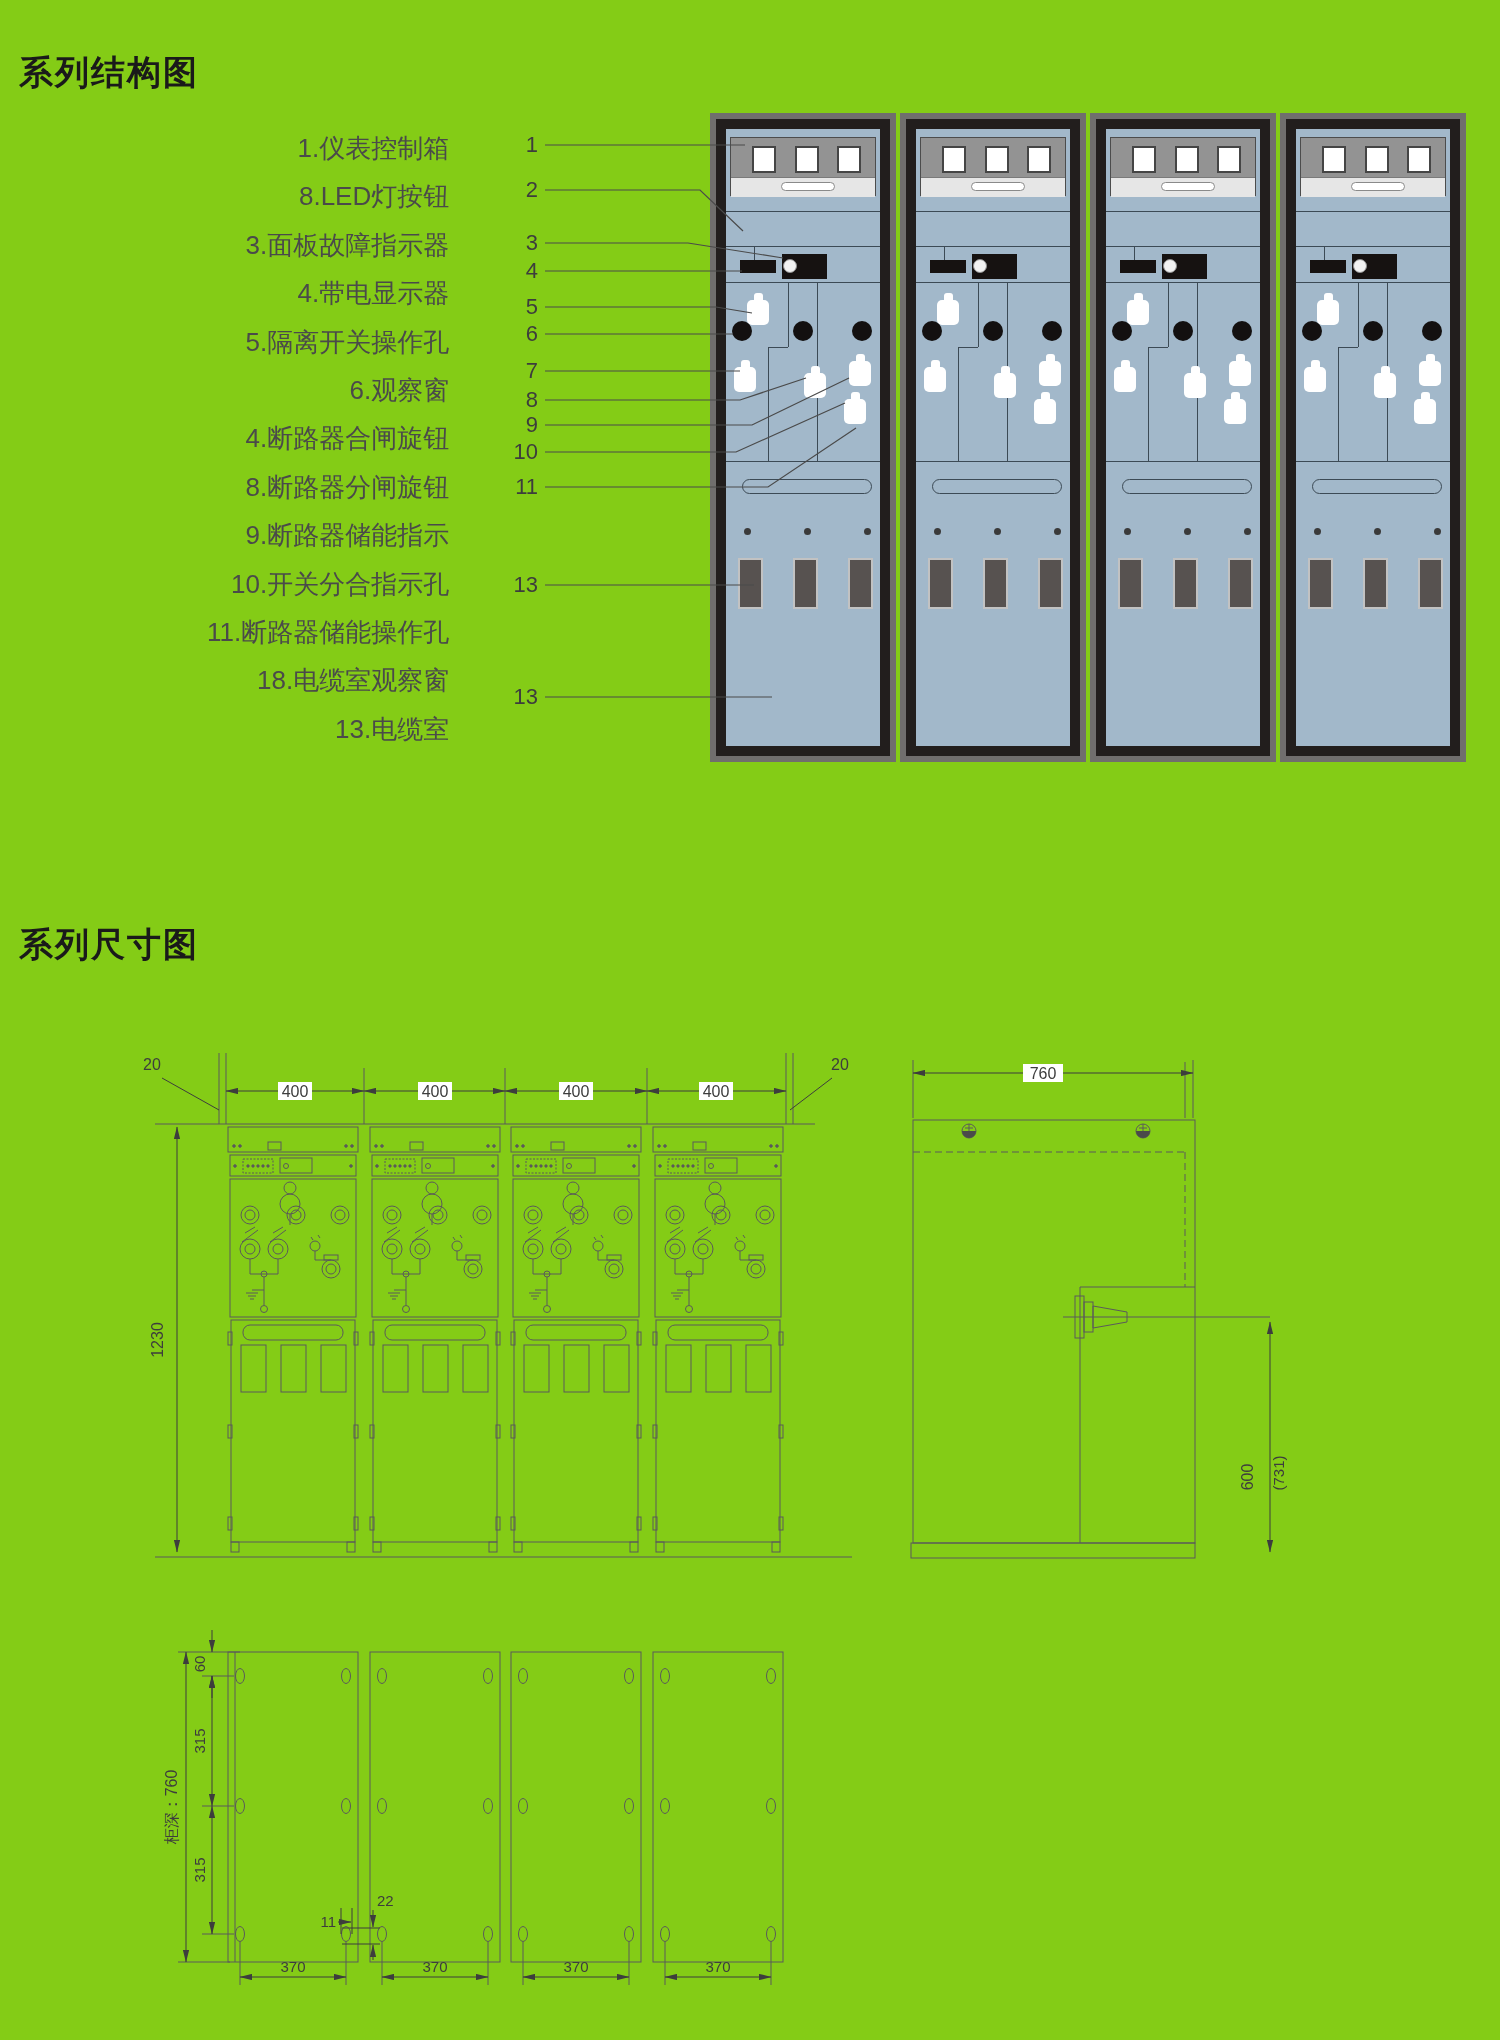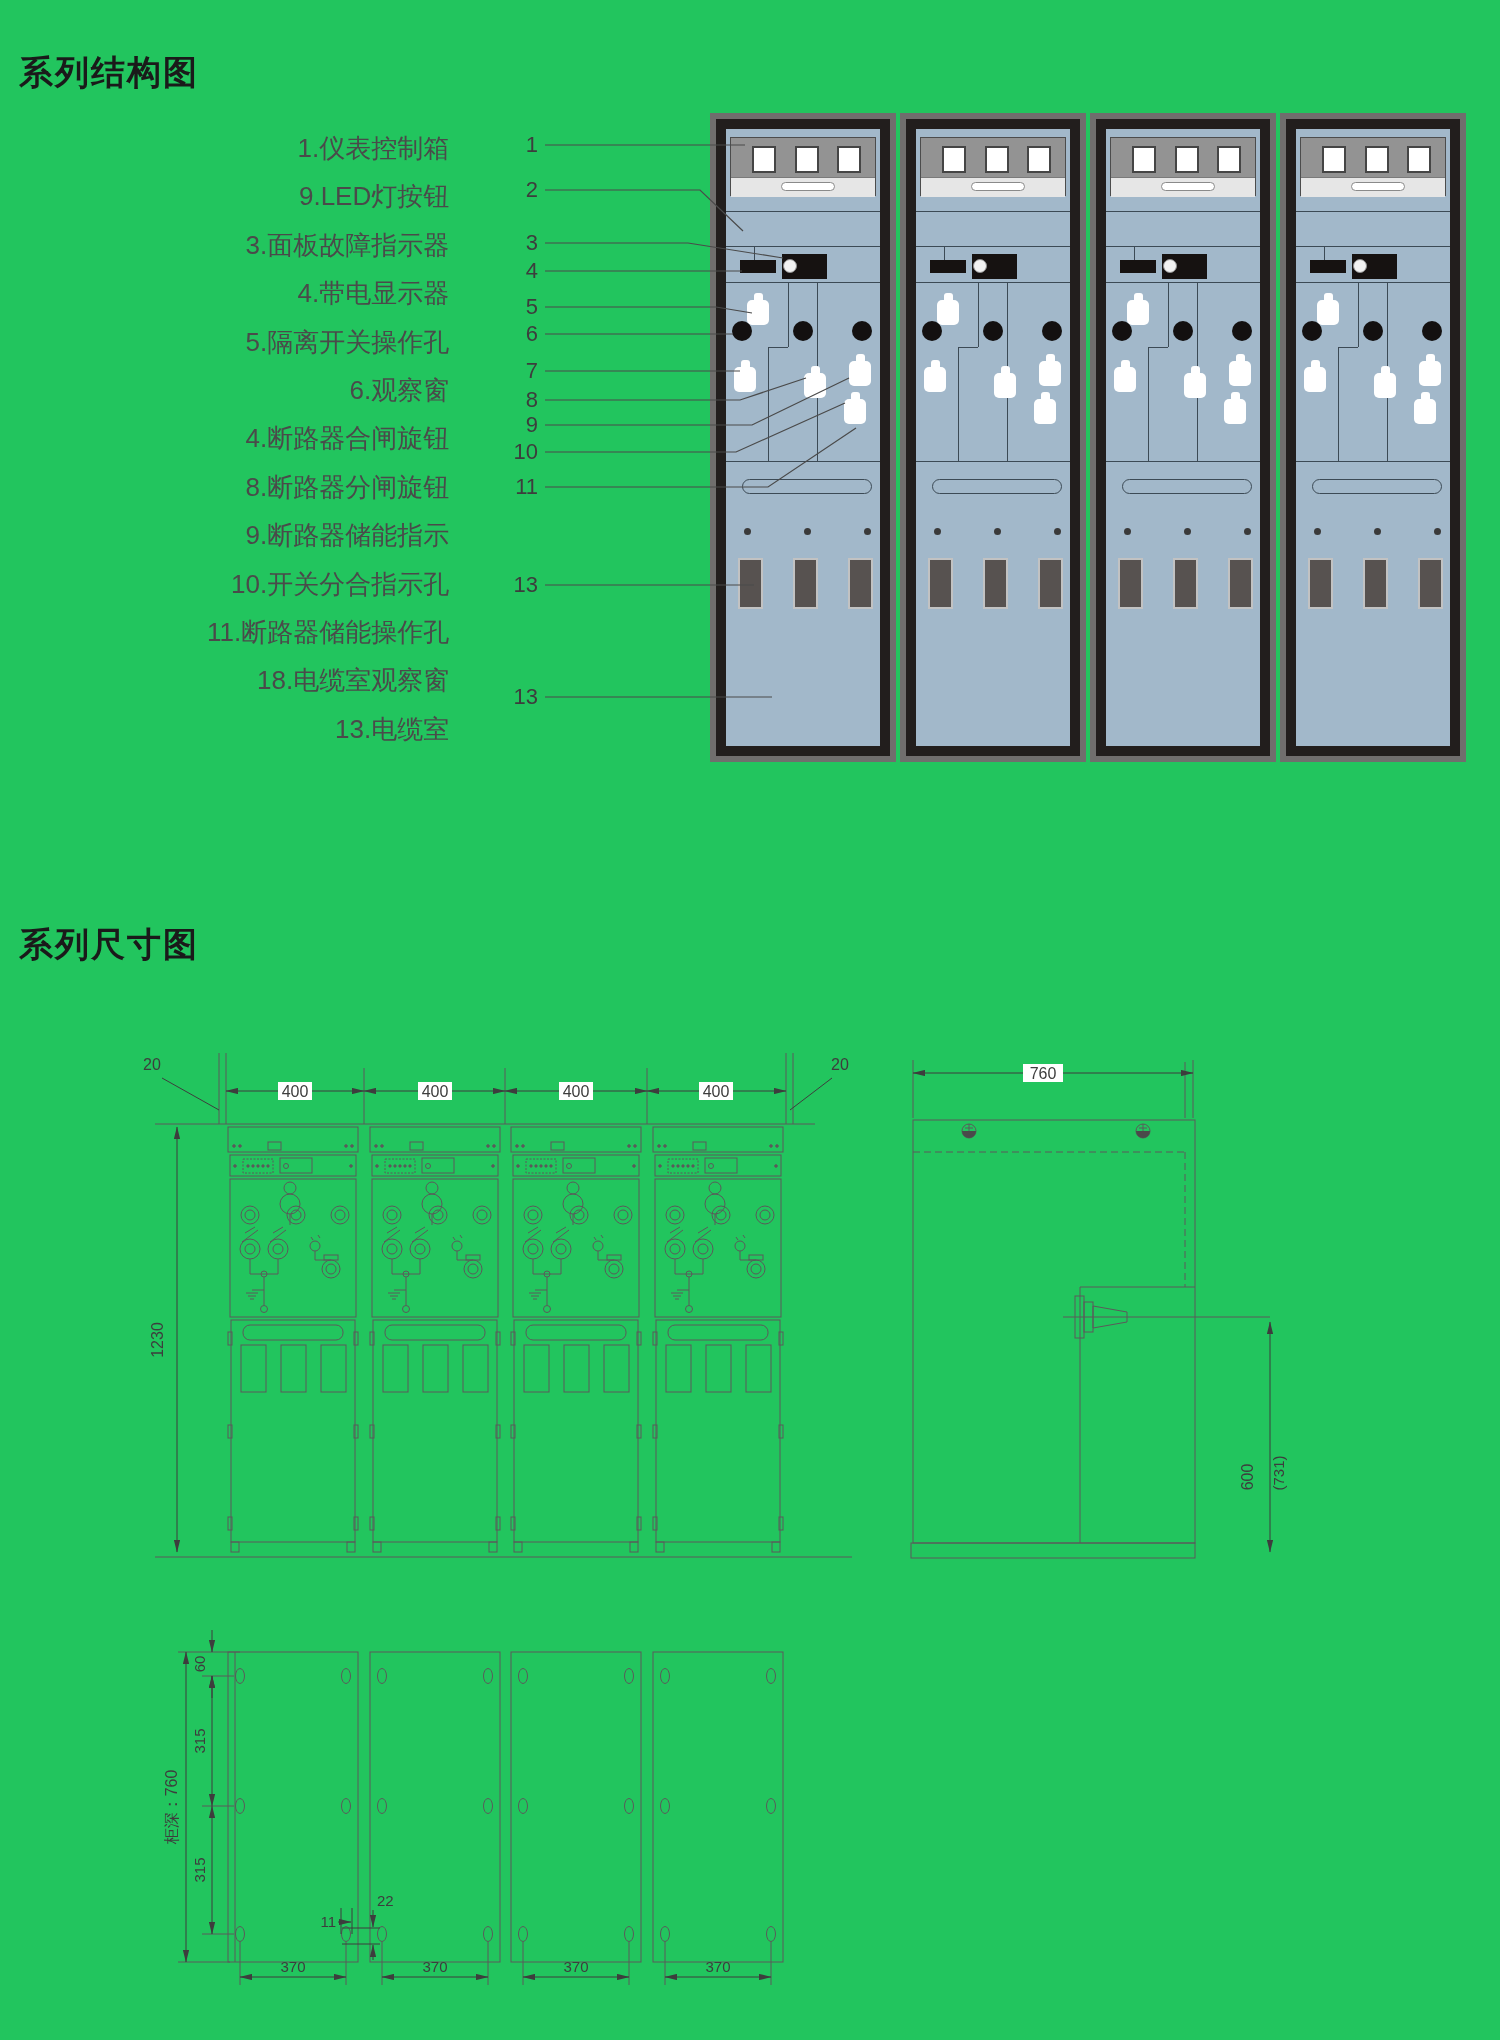--- a/index.html
+++ b/index.html
@@ -1,17 +1,17 @@
 <!DOCTYPE html>
 <html><head>
 <meta charset="utf-8">
 <style>
   html,body{margin:0;padding:0;background:#ffffff;}
   body{font-family:"Liberation Sans","DejaVu Sans",sans-serif;color:#3d3d3d;}
-  #page{position:relative;width:1500px;height:2040px;background:#22c55e;overflow:hidden;}
+  #page{position:relative;width:1500px;height:2040px;background:#84cc16;overflow:hidden;}
   .heading{position:absolute;left:19px;font-size:34px;font-weight:bold;color:#1a1a1a;letter-spacing:2px;}
   #h-structure{top:50px;}
   #h-dimension{top:922px;}
   
   #parts-list{position:absolute;left:207px;top:124px;font-size:26px;color:#4a4a4a;}
   .part-item{height:48.4px;line-height:48.4px;white-space:nowrap;text-align:right;}
   
   .callout{position:absolute;left:495px;width:43px;text-align:right;font-size:22px;color:#3d3d3d;line-height:28px;}
   
   #cabinet{position:absolute;left:0;top:0;width:1500px;height:800px;}
@@ -42,21 +42,21 @@
 </head>
 <body>
 
 <div id="page">
 
   <div class="heading" id="h-structure">系列结构图</div>
   <div class="heading" id="h-dimension">系列尺寸图</div>
 
   <div id="parts-list">
     <div class="part-item">1.仪表控制箱</div>
-    <div class="part-item">9.LED灯按钮</div>
+    <div class="part-item">8.LED灯按钮</div>
     <div class="part-item">3.面板故障指示器</div>
     <div class="part-item">4.带电显示器</div>
     <div class="part-item">5.隔离开关操作孔</div>
     <div class="part-item">6.观察窗</div>
     <div class="part-item">4.断路器合闸旋钮</div>
     <div class="part-item">8.断路器分闸旋钮</div>
     <div class="part-item">9.断路器储能指示</div>
     <div class="part-item">10.开关分合指示孔</div>
     <div class="part-item">11.断路器储能操作孔</div>
     <div class="part-item">18.电缆室观察窗</div>

